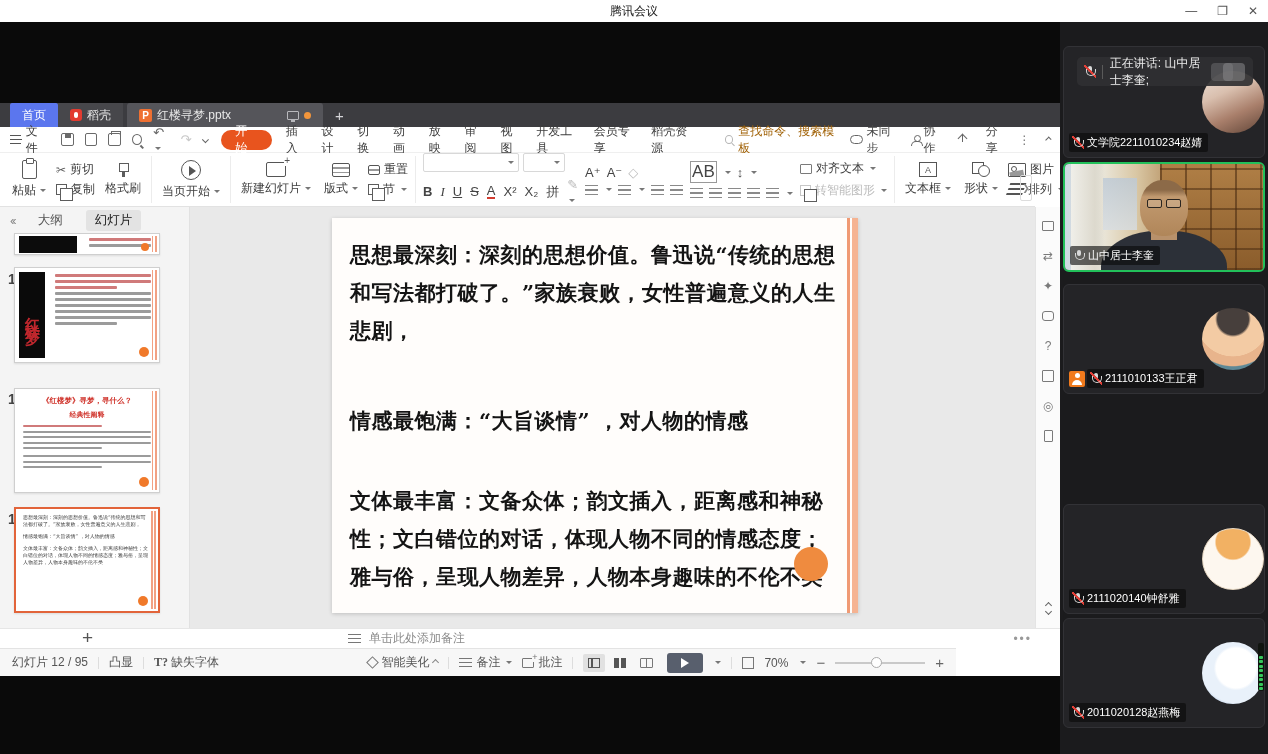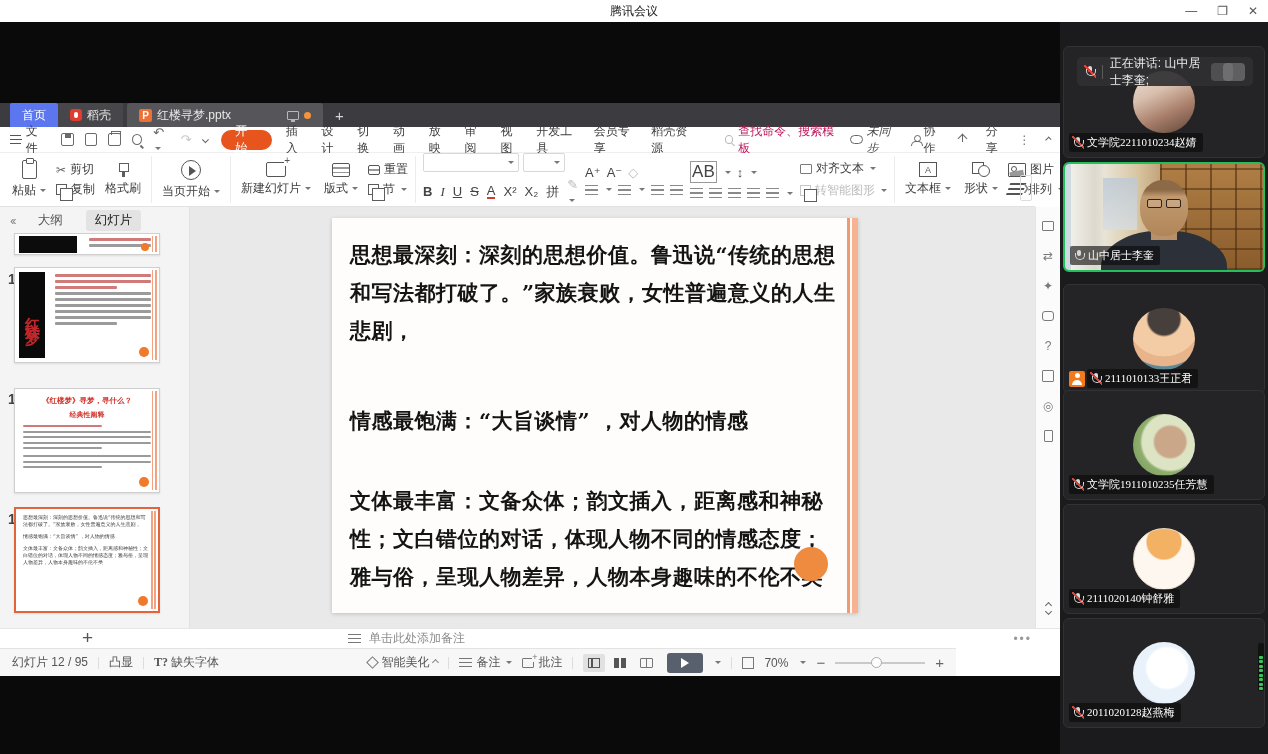--- a/index.html
+++ b/index.html
@@ -42,21 +42,21 @@
   .qat{display:flex;align-items:center;gap:11px;color:#666;}
   .qico{width:14px;height:13px;border:1.2px solid #6a6a6a;border-radius:2px;position:relative;display:inline-block;}
   .qico.save::after{content:"";position:absolute;left:3px;top:0;width:6px;height:4px;background:#6a6a6a;}
   .qico.prt::before{content:"";position:absolute;left:2px;top:-3px;width:8px;height:3px;border:1.2px solid #6a6a6a;border-bottom:none;}
   .qico.prev::after{content:"";position:absolute;right:-3px;bottom:-3px;width:4px;height:1.5px;background:#6a6a6a;transform:rotate(45deg);}
   .qico.prev{border-radius:50%;width:11px;height:11px;}
   .undo{font-family:"DejaVu Sans",sans-serif;color:#666;font-size:13px;}
   .redo{font-family:"DejaVu Sans",sans-serif;color:#c9c9c9;font-size:13px;}
   .start-pill{background:#e8541e;color:#fff;border-radius:11px;height:20px;padding:0 14px;display:flex;align-items:center;font-size:12.5px;}
   .menu-item{cursor:default;}
-  .msearch{display:flex;align-items:center;gap:5px;color:#be185d;margin-left:16px;}
+  .msearch{display:flex;align-items:center;gap:5px;color:#a16207;margin-left:16px;}
   .sic{width:9px;height:9px;border:1.3px solid #b5b5b5;border-radius:50%;position:relative;display:inline-block;}
   .sic::after{content:"";position:absolute;right:-3px;bottom:-2px;width:4px;height:1.3px;background:#b5b5b5;transform:rotate(45deg);}
   .mright{margin-left:auto;display:flex;align-items:center;gap:14px;color:#4a4a4a;}
   .cloud{width:15px;height:9px;border:1.3px solid #666;border-radius:7px 7px 0 0;border-bottom:1.3px solid #666;display:inline-block;position:relative;border-radius:6px;}
   .peep{width:10px;height:10px;position:relative;display:inline-block;}
   .peep::before{content:"";position:absolute;left:2.5px;top:0;width:5px;height:5px;border:1.2px solid #666;border-radius:50%;}
   .peep::after{content:"";position:absolute;left:0;bottom:-1px;width:10px;height:4px;border:1.2px solid #666;border-bottom:none;border-radius:5px 5px 0 0;}
   .sharr{width:10px;height:10px;position:relative;display:inline-block;}
   .sharr::before{content:"";position:absolute;left:4px;top:0;width:1.4px;height:7px;background:#666;}
   .sharr::after{content:"";position:absolute;left:1.5px;top:0;width:6px;height:6px;border-left:1.4px solid #666;border-top:1.4px solid #666;transform:rotate(45deg);}
@@ -178,21 +178,21 @@
   .playbtn{width:36px;height:20px;background:#585f6d;border-radius:3px;display:flex;align-items:center;justify-content:center;}
   .playbtn::after{content:"";border-left:8px solid #fff;border-top:5px solid transparent;border-bottom:5px solid transparent;}
   .fitic{width:12px;height:12px;border:1.3px solid #777;position:relative;}
   .zslider{width:90px;height:2px;background:#c9c9c9;position:relative;}
   .zslider .knob{position:absolute;left:36px;top:-5px;width:11px;height:11px;border-radius:50%;background:#fefefe;border:1px solid #aaa;}
   .zpm{font-size:15px;color:#666;}
 
   
   .sidebar{position:absolute;top:22px;left:1060px;width:208px;height:732px;background:#1b1b1d;}
   .tile{position:absolute;left:3px;width:202px;background:#242427;border:1px solid #323236;border-radius:6px;
-     display:flex;align-items:center;justify-content:center;overflow:hidden;font-family:Liberation Serif, serif;}
+     display:flex;align-items:center;justify-content:flex-end;overflow:hidden;}
   .tile.speaking{border:2px solid #22c05a;}
   .plate{position:absolute;left:5px;bottom:5px;background:rgba(10,10,10,.62);border-radius:2px;display:flex;align-items:center;
      gap:4px;padding:2px 6px 2px 4px;color:#fff;font-size:11px;white-space:nowrap;}
   .micw{position:relative;width:10px;height:13px;display:inline-block;flex:none;}
   .micw::before{content:"";position:absolute;left:3px;top:0.5px;width:4px;height:6.5px;background:#d8d8d8;border-radius:2px;}
   .micw::after{content:"";position:absolute;left:1px;top:3.5px;width:8px;height:6px;border:1.2px solid #d8d8d8;border-top:none;border-radius:0 0 5px 5px;}
   .micw .sl{position:absolute;left:-1px;top:0;width:12px;height:13px;
      background:linear-gradient(45deg,transparent 45%,#e04038 45% 58%,transparent 58%);}
   .avatar{width:62px;height:62px;border-radius:50%;}
   .av1{background:linear-gradient(155deg,#efe3da 0%,#d9bfae 35%,#a97f6b 65%,#5f4437 100%);}
@@ -290,21 +290,21 @@
       <span class="menu-item">审阅</span>
       <span class="menu-item">视图</span>
       <span class="menu-item">开发工具</span>
       <span class="menu-item">会员专享</span>
       <span class="menu-item">稻壳资源</span>
       <span class="msearch">
         <span class="sic"></span>
         <span>查找命令、搜索模板</span>
       </span>
       <span class="mright">
-        <span style="display:flex;align-items:center;gap:4px;font-style:italic;">
+        <span style="display:flex;align-items:center;gap:4px;">
           <span class="cloud"></span>
           <span>未同步</span>
         </span>
         <span style="display:flex;align-items:center;gap:4px;">
           <span class="peep"></span>
           <span>协作</span>
         </span>
         <span style="display:flex;align-items:center;gap:20px;">
           <span class="sharr"></span>
           <span>分享</span>
@@ -696,29 +696,20 @@
       <span class="badge"></span>
       <span class="inner">
         <span class="micw">
             <span class="sl"></span>
           </span>
         <span>2111010133王正君</span>
       </span>
     </div>
   </div>
 
-  <div class="tile" style="top:368px;height:110px;">
-    <div class="avatar av4"></div>
-    <div class="plate">
-      <span class="micw">
-          <span class="sl"></span>
-        </span>
-      <span>文学院1911010235任芳慧</span>
-    </div>
-  </div>
 
   <div class="tile" style="top:482px;height:110px;">
     <div class="avatar av5"></div>
     <div class="plate">
       <span class="micw">
           <span class="sl"></span>
         </span>
       <span>2111020140钟舒雅</span>
     </div>
   </div>

